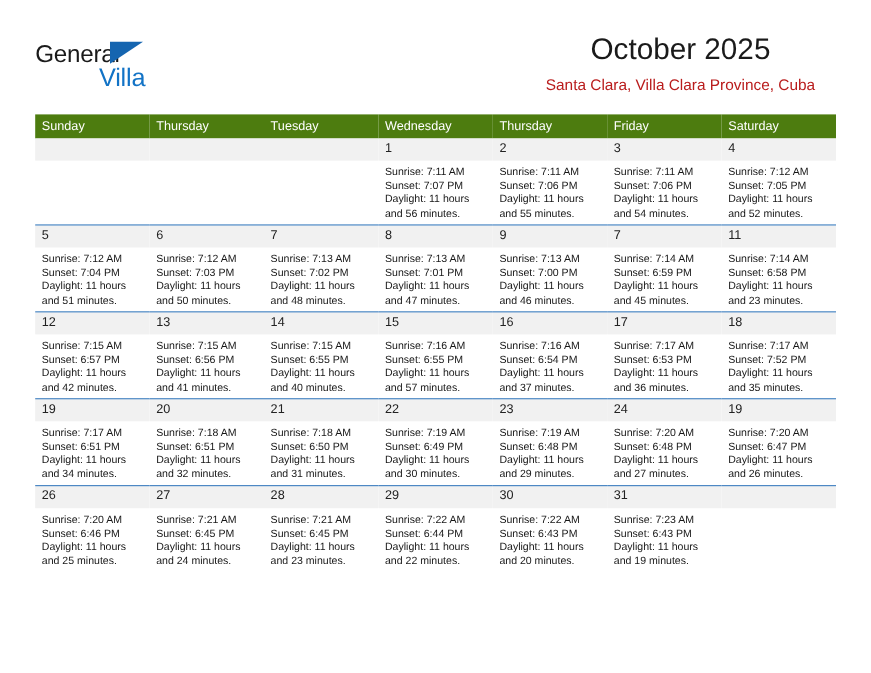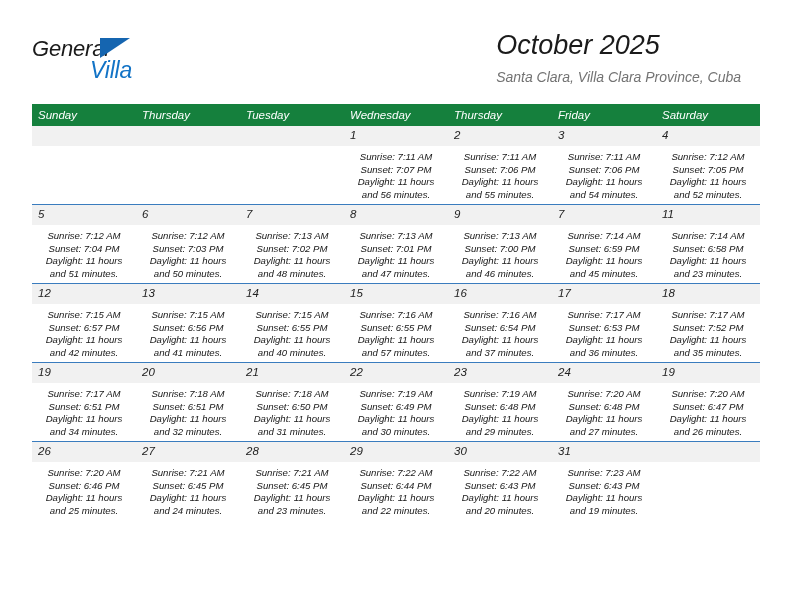--- a/index.html
+++ b/index.html
@@ -12,21 +12,20 @@
     height: 612px;
     font-family: "Liberation Sans", sans-serif;
     color: #000000;
     overflow: hidden;
   }
   .page {
     position: relative;
     width: 773px;
     height: 612px;
     box-sizing: border-box;
-    font-style: italic;
   }
 
   
   .header {
     position: absolute;
     left: 32px;
     top: 28px;
     right: 32px;
     height: 70px;
   }
@@ -62,47 +61,47 @@
     font-size: 23px;
     color: #1273c6;
     letter-spacing: -0.2px;
     font-family: "Liberation Sans", sans-serif;
   }
 
   .titles {
     position: absolute;
     right: 0;
     top: 0;
-    text-align: left;
+    text-align: center;
   }
   .cal-title {
     font-size: 27px;
     color: #1a1a1a;
     line-height: 34px;
     white-space: nowrap;
   }
   .cal-subtitle {
     font-size: 14px;
-    color: #737373;
+    color: #b91c1c;
     line-height: 22px;
     margin-top: 4px;
     white-space: nowrap;
   }
 
   
   .calendar {
     position: absolute;
     left: 32px;
     top: 104px;
     width: 728px;
     border-collapse: collapse;
     table-layout: fixed;
   }
   .calendar th {
-    background: #15803d;
+    background: #4d7c0f;
     color: #ffffff;
     font-size: 11.5px;
     font-weight: normal;
     text-align: left;
     padding: 5px 0 5px 6px;
     height: 12px;
     border: none;
   }
   .calendar td {
     vertical-align: top;
@@ -125,21 +124,20 @@
     min-height: 11px;
   }
   .daynum.blank {
     color: transparent;
   }
   .cellbody {
     padding: 5px 6px 0 6px;
     font-size: 9.6px;
     line-height: 12.6px;
     color: #161616;
-    text-align: center;
   }
   .cellbody div {
     white-space: nowrap;
   }
   td.empty .cellbody { visibility: hidden; }
 </style>
 </head>
 <body>
 
 <div class="page">

